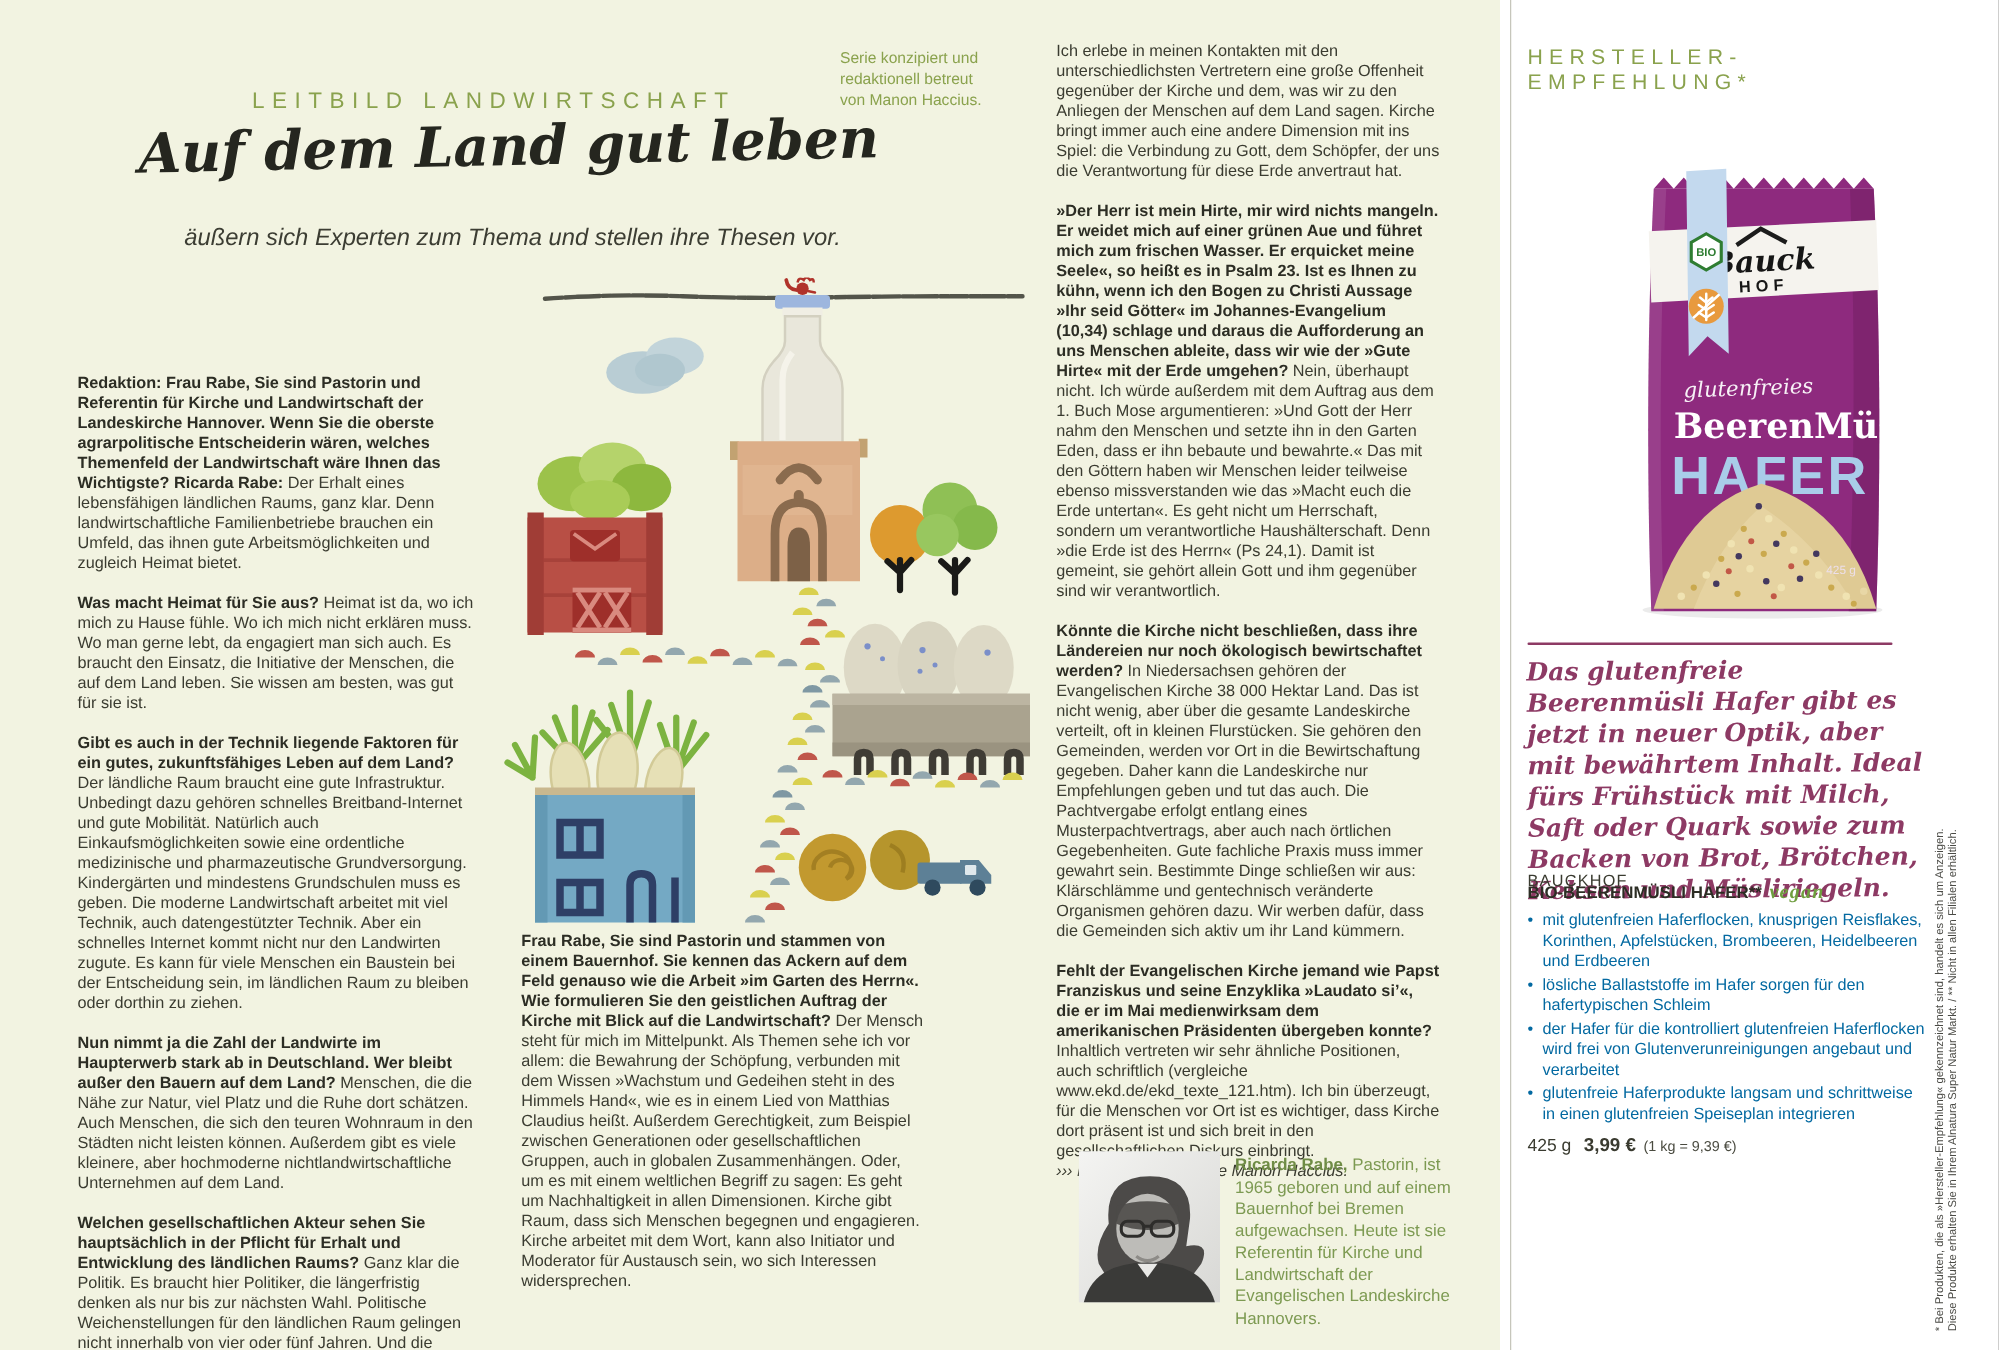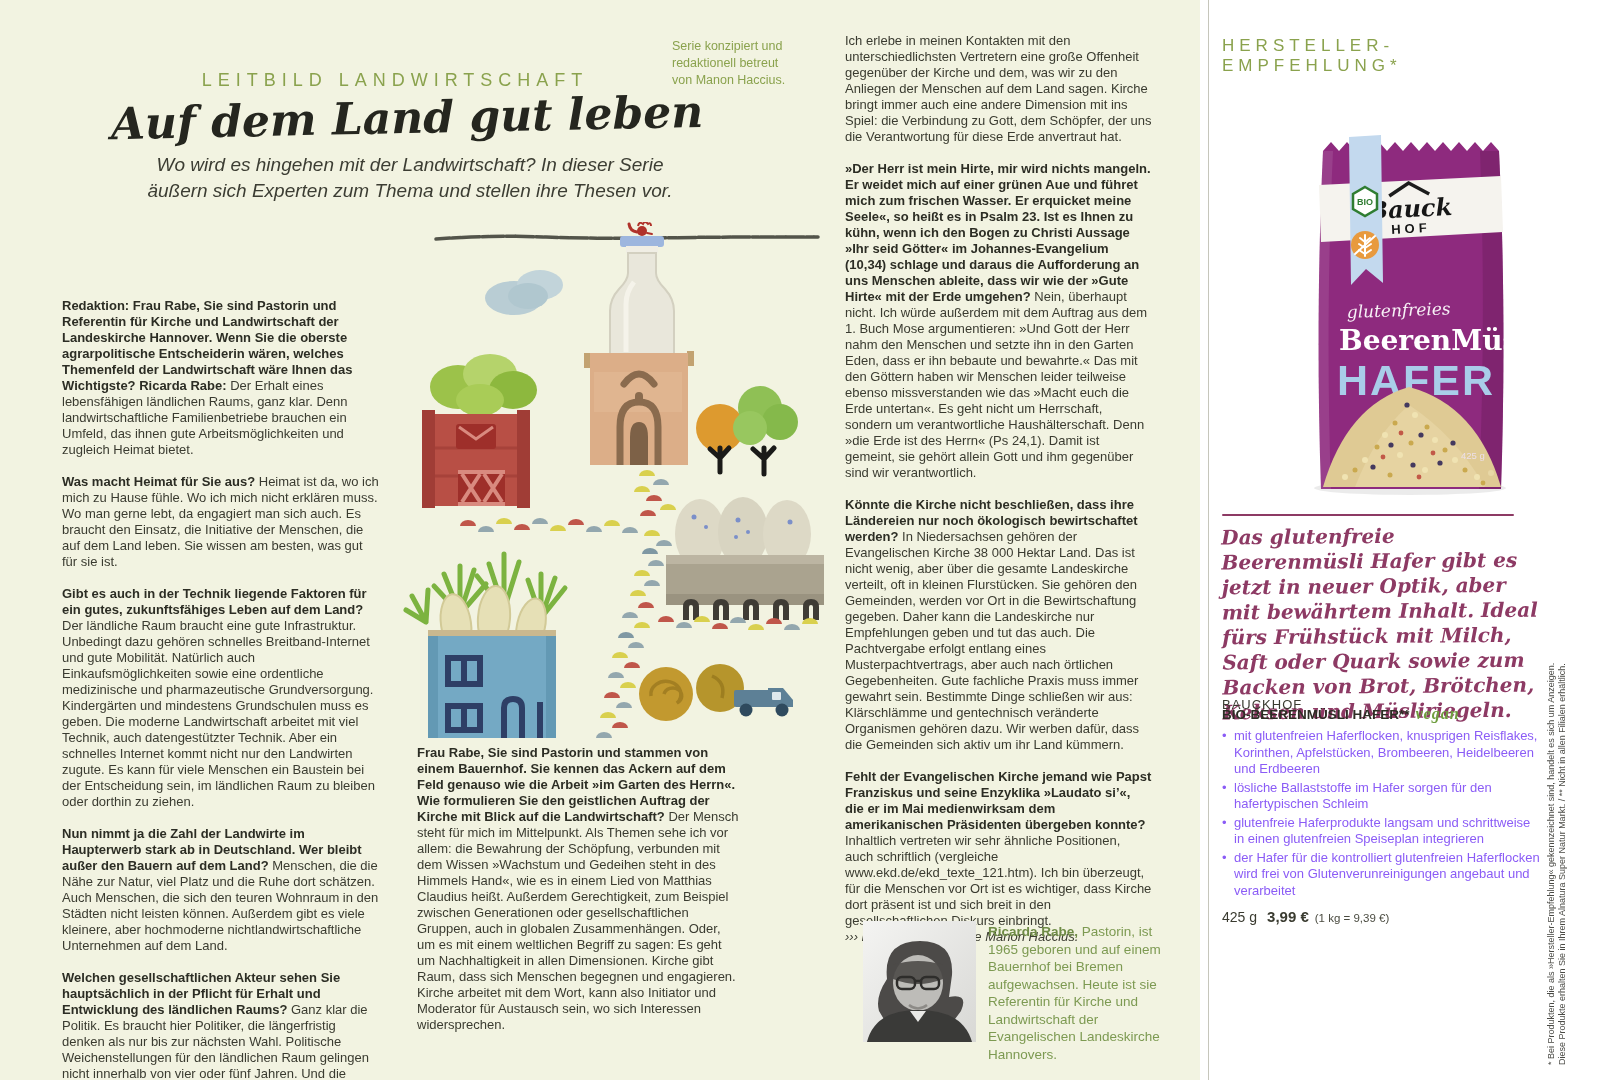--- a/index.html
+++ b/index.html
@@ -50,41 +50,41 @@
   .sb-rule{position:absolute;left:1222px;top:514px;width:292px;height:2px;background:#8d3a64;
            border-radius:2px;}
   .sb-note{position:absolute;left:1222px;top:524px;width:316px;color:#8d3a64;
            font-family:"DejaVu Serif",serif;font-style:italic;font-weight:700;
            font-size:20px;line-height:25px;transform:rotate(-0.5deg);}
   .sb-brand{position:absolute;left:1222px;top:697px;font-size:13px;letter-spacing:1px;color:#3a3b30;}
   .sb-product{position:absolute;left:1222px;top:705px;font-size:13.5px;font-weight:700;color:#2c2d24;}
   .sb-product .vegan{font-family:Liberation Serif, serif;font-style:italic;font-weight:700;
            color:#6f9e3f;font-size:16px;letter-spacing:1px;margin-left:6px;}
   .sb-bullets{position:absolute;left:1222px;top:728px;width:318px;margin:0;padding:0;
-           list-style:none;font-size:13px;line-height:16.5px;color:#8b5cf6;}
+           list-style:none;font-size:13px;line-height:16.5px;color:#0369a1;}
   .sb-bullets li{margin:0 0 2px 0;padding-left:12px;position:relative;}
   .sb-bullets li::before{content:"•";position:absolute;left:0;top:0;}
   .sb-price{position:absolute;left:1222px;top:908px;font-size:14px;color:#3a3b30;}
   .sb-price .amount{font-weight:700;font-size:15px;margin-left:10px;}
   .sb-price .unit{font-size:11.5px;margin-left:6px;color:#4a4b40;}
   .sb-footnote{position:absolute;left:1546px;top:640px;height:425px;
            writing-mode:vertical-rl;transform:rotate(180deg);
            font-size:9px;line-height:11px;color:#4a4a45;}
 </style>
 </head>
 <body>
 
 <div id="spread">
   <div class="left-page"></div>
   <div class="v-divider"></div>
 
   <div class="kicker">LEITBILD LANDWIRTSCHAFT</div>
   <div class="main-title">Auf dem Land gut leben</div>
   <div class="subtitle">
-    <span>Wo wird es hingehen mit der Landwirtschaft? In dieser Serie</span><br>
+    <br>
     <span>äußern sich Experten zum Thema und stellen ihre Thesen vor.</span>
   </div>
   <div class="series-note">Serie konzipiert und redaktionell betreut von Manon Haccius.</div>
 
   <div class="col col1">
     <p><b>Redaktion: Frau Rabe, Sie sind Pastorin und Referentin für Kirche und Landwirtschaft der Landeskirche Hannover. Wenn Sie die oberste agrarpolitische Entscheiderin wären, welches Themenfeld der Landwirtschaft wäre Ihnen das Wichtigste? Ricarda Rabe:</b><span> Der Erhalt eines lebensfähigen ländlichen Raums, ganz klar. Denn landwirtschaftliche Familienbetriebe brauchen ein Umfeld, das ihnen gute Arbeitsmöglichkeiten und zugleich Heimat bietet.</span></p>
     <p><b>Was macht Heimat für Sie aus?</b><span> Heimat ist da, wo ich mich zu Hause fühle. Wo ich mich nicht erklären muss. Wo man gerne lebt, da engagiert man sich auch. Es braucht den Einsatz, die Initiative der Menschen, die auf dem Land leben. Sie wissen am besten, was gut für sie ist.</span></p>
     <p><b>Gibt es auch in der Technik liegende Faktoren für ein gutes, zukunftsfähiges Leben auf dem Land?</b><span> Der ländliche Raum braucht eine gute Infrastruktur. Unbedingt dazu gehören schnelles Breitband-Internet und gute Mobilität. Natürlich auch Einkaufsmöglichkeiten sowie eine ordentliche medizinische und pharmazeutische Grundversorgung. Kindergärten und mindestens Grundschulen muss es geben. Die moderne Landwirtschaft arbeitet mit viel Technik, auch datengestützter Technik. Aber ein schnelles Internet kommt nicht nur den Landwirten zugute. Es kann für viele Menschen ein Baustein bei der Entscheidung sein, im ländlichen Raum zu bleiben oder dorthin zu ziehen.</span></p>
     <p><b>Nun nimmt ja die Zahl der Landwirte im Haupterwerb stark ab in Deutschland. Wer bleibt außer den Bauern auf dem Land?</b><span> Menschen, die die Nähe zur Natur, viel Platz und die Ruhe dort schätzen. Auch Menschen, die sich den teuren Wohnraum in den Städten nicht leisten können. Außerdem gibt es viele kleinere, aber hochmoderne nichtlandwirtschaftliche Unternehmen auf dem Land.</span></p>
     <p><b>Welchen gesellschaftlichen Akteur sehen Sie hauptsächlich in der Pflicht für Erhalt und Entwicklung des ländlichen Raums?</b><span> Ganz klar die Politik. Es braucht hier Politiker, die längerfristig denken als nur bis zur nächsten Wahl. Politische Weichenstellungen für den ländlichen Raum gelingen nicht innerhalb von vier oder fünf Jahren. Und die ländliche Gesellschaft muss sich für dieses Thema auch selbst engagieren.</span></p>
@@ -344,22 +344,22 @@
 
   <div class="sb-rule"></div>
   <div class="sb-note">Das glutenfreie Beerenmüsli Hafer gibt es jetzt in neuer Optik, aber mit bewährtem Inhalt. Ideal fürs Frühstück mit Milch, Saft oder Quark sowie zum Backen von Brot, Brötchen, Keksen und Müsliriegeln.</div>
   <div class="sb-brand">BAUCKHOF</div>
   <div class="sb-product">
     <span>BIO-BEERENMÜSLI HAFER**</span><span class="vegan">vegan</span>
   </div>
   <ul class="sb-bullets">
     <li>mit glutenfreien Haferflocken, knusprigen Reisflakes, Korinthen, Apfelstücken, Brombeeren, Heidelbeeren und Erdbeeren</li>
     <li>lösliche Ballaststoffe im Hafer sorgen für den hafertypischen Schleim</li>
+    <li>der Hafer für die kontrolliert glutenfreien Haferflocken wird frei von Glutenverunreinigungen angebaut und verarbeitet</li>
     <li>glutenfreie Haferprodukte langsam und schrittweise in einen glutenfreien Speiseplan integrieren</li>
-    <li>der Hafer für die kontrolliert glutenfreien Haferflocken wird frei von Glutenverunreinigungen angebaut und verarbeitet</li>
   </ul>
   <div class="sb-price">
     <span>425 g</span><span class="amount">3,99 €</span><span class="unit">(1 kg = 9,39 €)</span>
   </div>
   <div class="sb-footnote">
     <div>* Bei Produkten, die als »Hersteller-Empfehlung« gekennzeichnet sind, handelt es sich um Anzeigen.</div>
     <div>Diese Produkte erhalten Sie in Ihrem Alnatura Super Natur Markt. / ** Nicht in allen Filialen erhältlich.</div>
   </div>
 </div>
 

